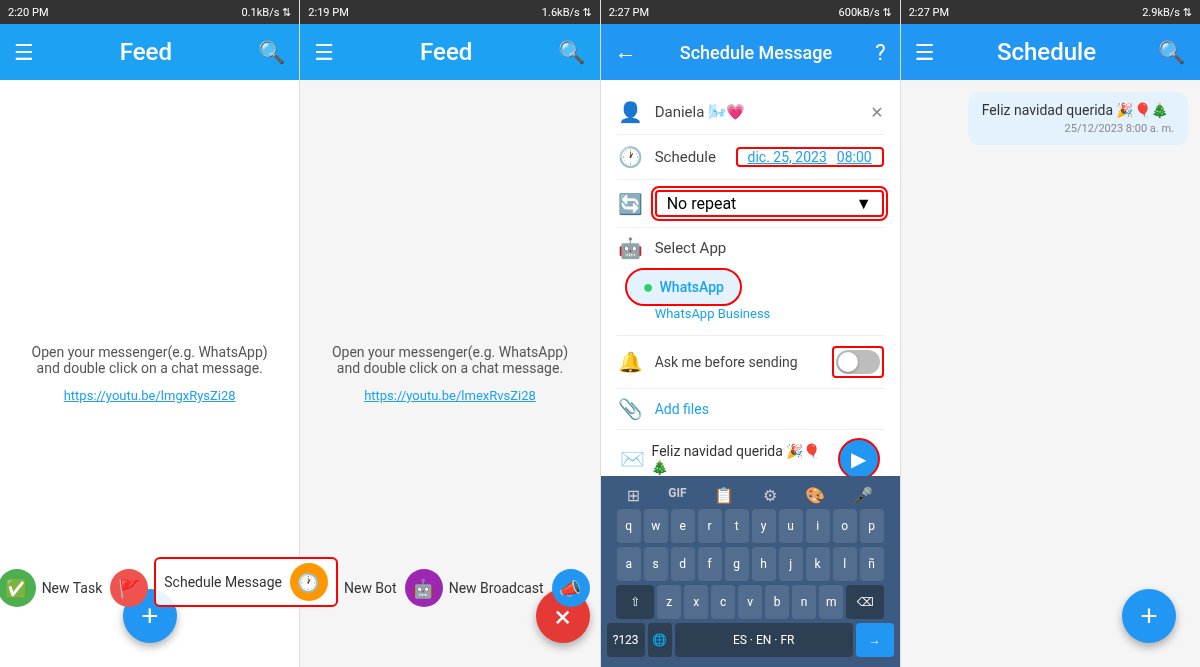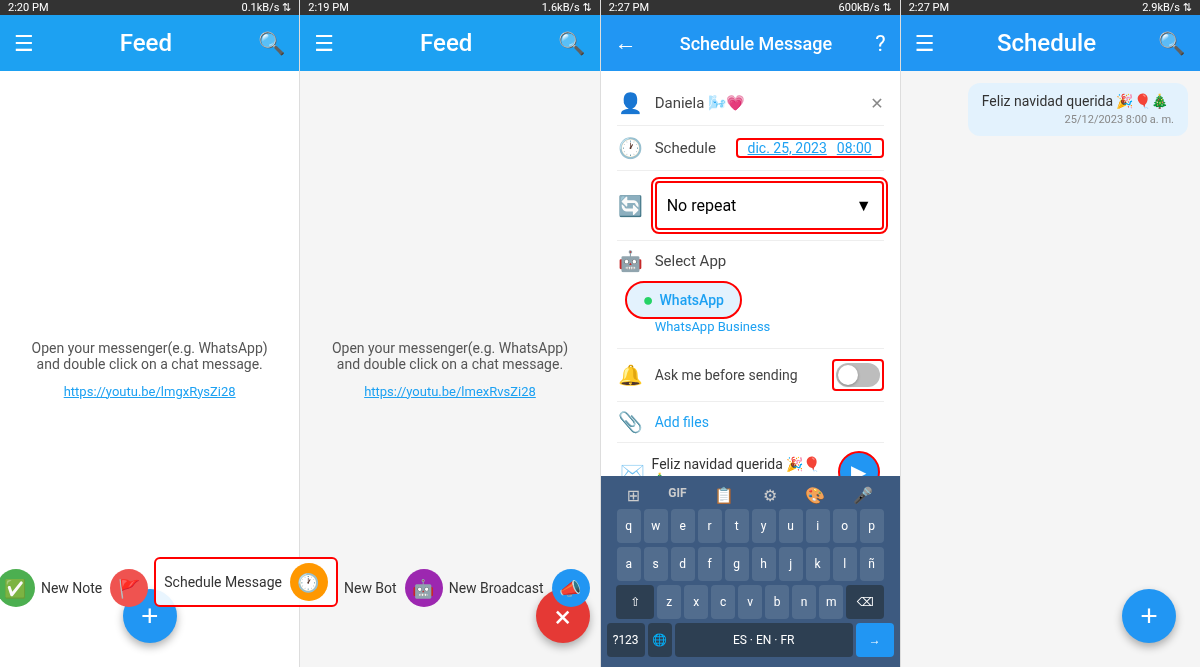--- a/index.html
+++ b/index.html
@@ -5,21 +5,21 @@
     * { margin: 0; padding: 0; box-sizing: border-box; }
     body { width: 1200px; height: 667px; overflow: hidden; font-family: 'Roboto', Arial, sans-serif; display: flex; flex-direction: row; background: #f0f0f0; }
 
     
     .panel { flex: 1; display: flex; flex-direction: column; background: #fff; border-right: 1px solid #ddd; }
     .panel-header { background: #1da1f2; color: #fff; height: 56px; display: flex; align-items: center; justify-content: space-between; padding: 0 14px; }
     .panel-header-title { font-size: 24px; font-weight: 500; color: #fff; text-align: center; flex: 1; }
     .panel-header-icon { color: #fff; font-size: 22px; cursor: pointer; }
     .panel-body { flex: 1; display: flex; flex-direction: column; align-items: center; justify-content: center; padding: 20px; text-align: center; color: #555; font-size: 14px; position: relative; }
     .panel-body a { color: #1da1f2; font-size: 13px; }
-    .status-bar { background: #333; color: #fff; font-size: 11px; padding: 2px 8px; display: flex; justify-content: space-between; height: 15px; align-items: center; }
+    .status-bar { background: #333; color: #fff; font-size: 11px; padding: 2px 8px; display: flex; justify-content: space-between; height: 24px; align-items: center; }
     .fab { position: absolute; bottom: 24px; left: 50%; transform: translateX(-50%); width: 54px; height: 54px; border-radius: 50%; background: #2196f3; color: #fff; font-size: 30px; display: flex; align-items: center; justify-content: center; cursor: pointer; box-shadow: 0 4px 8px rgba(0,0,0,0.3); border: none; }
 
     
     .panel2 { flex: 1; display: flex; flex-direction: column; background: #f5f5f5; border-right: 1px solid #ddd; position: relative; }
     .panel2-body { flex: 1; display: flex; flex-direction: column; align-items: center; justify-content: center; padding: 20px; text-align: center; color: #555; font-size: 14px; }
     .panel2-body a { color: #1da1f2; font-size: 13px; }
 
     
     .float-menu { position: absolute; right: 10px; bottom: 60px; display: flex; flex-direction: row; align-items: flex-end; gap: 6px; z-index: 10; }
     .float-menu-item { display: flex; align-items: center; gap: 8px; background: transparent; }
@@ -33,21 +33,21 @@
     .dialog-header { background: #2196f3; color: #fff; height: 56px; display: flex; align-items: center; justify-content: space-between; padding: 0 14px; }
     .dialog-title { font-size: 18px; font-weight: 500; flex: 1; text-align: center; }
     .dialog-content { padding: 10px 16px; flex: 1; overflow: auto; }
     .dialog-row { display: flex; align-items: center; padding: 10px 0; border-bottom: 1px solid #eee; gap: 10px; }
     .dialog-row-icon { font-size: 20px; width: 28px; text-align: center; }
     .dialog-row-label { font-size: 15px; color: #444; flex: 1; }
     .schedule-date-box { border: 2px solid red; border-radius: 4px; padding: 0 10px; display: flex; gap: 10px; align-items: center; }
     .schedule-date { color: #1da1f2; font-size: 14px; text-decoration: underline; }
     .schedule-time { color: #1da1f2; font-size: 14px; text-decoration: underline; }
     .repeat-row { display: flex; align-items: center; padding: 10px 0; border-bottom: 1px solid #eee; gap: 10px; }
-    .repeat-box { border: 2px solid red; border-radius: 4px; padding: 13px 10px; flex: 1; display: flex; justify-content: space-between; align-items: center; }
+    .repeat-box { border: 2px solid red; border-radius: 4px; padding: 2px 10px; flex: 1; display: flex; justify-content: space-between; align-items: center; }
     .app-selector { display: flex; flex-direction: column; padding: 8px 0; border-bottom: 1px solid #eee; }
     .app-row { display: flex; gap: 10px; align-items: center; margin-bottom: 8px; }
     .whatsapp-btn { border: 2px solid red; border-radius: 20px; background: #e3f2fd; padding: 6px 16px; display: flex; align-items: center; gap: 6px; cursor: pointer; }
     .whatsapp-btn-text { color: #1da1f2; font-size: 14px; font-weight: 500; }
     .whatsapp-business { color: #1da1f2; font-size: 13px; margin-left: 38px; margin-bottom: 6px; }
     .ask-row { display: flex; align-items: center; padding: 10px 0; border-bottom: 1px solid #eee; gap: 10px; }
     .toggle-box { border: 2px solid red; border-radius: 4px; padding: 2px; }
     .toggle { width: 44px; height: 24px; background: #bdbdbd; border-radius: 12px; position: relative; }
     .toggle-knob { width: 20px; height: 20px; background: #fff; border-radius: 50%; position: absolute; top: 2px; left: 2px; box-shadow: 0 1px 3px rgba(0,0,0,0.3); }
     .add-files-row { display: flex; align-items: center; padding: 8px 0; border-bottom: 1px solid #eee; gap: 10px; cursor: pointer; color: #1da1f2; }
@@ -114,21 +114,21 @@
   </div>
 
   <div class="float-menu">
     <div class="float-menu-item">
       <span class="float-menu-label">New Task</span>
       <div class="float-menu-icon" style="background:#4caf50;">
         <span>✅</span>
       </div>
     </div>
     <div class="float-menu-item">
-      <span class="float-menu-label">New Note</span>
+      <span class="float-menu-label">New Task</span>
       <div class="float-menu-icon" style="background:#ef5350;">
         <span>🚩</span>
       </div>
     </div>
     <div class="float-menu-item highlighted">
       <span class="float-menu-label">Schedule Message</span>
       <div class="float-menu-icon" style="background:#ff9800;">
         <span>🕐</span>
       </div>
     </div>

